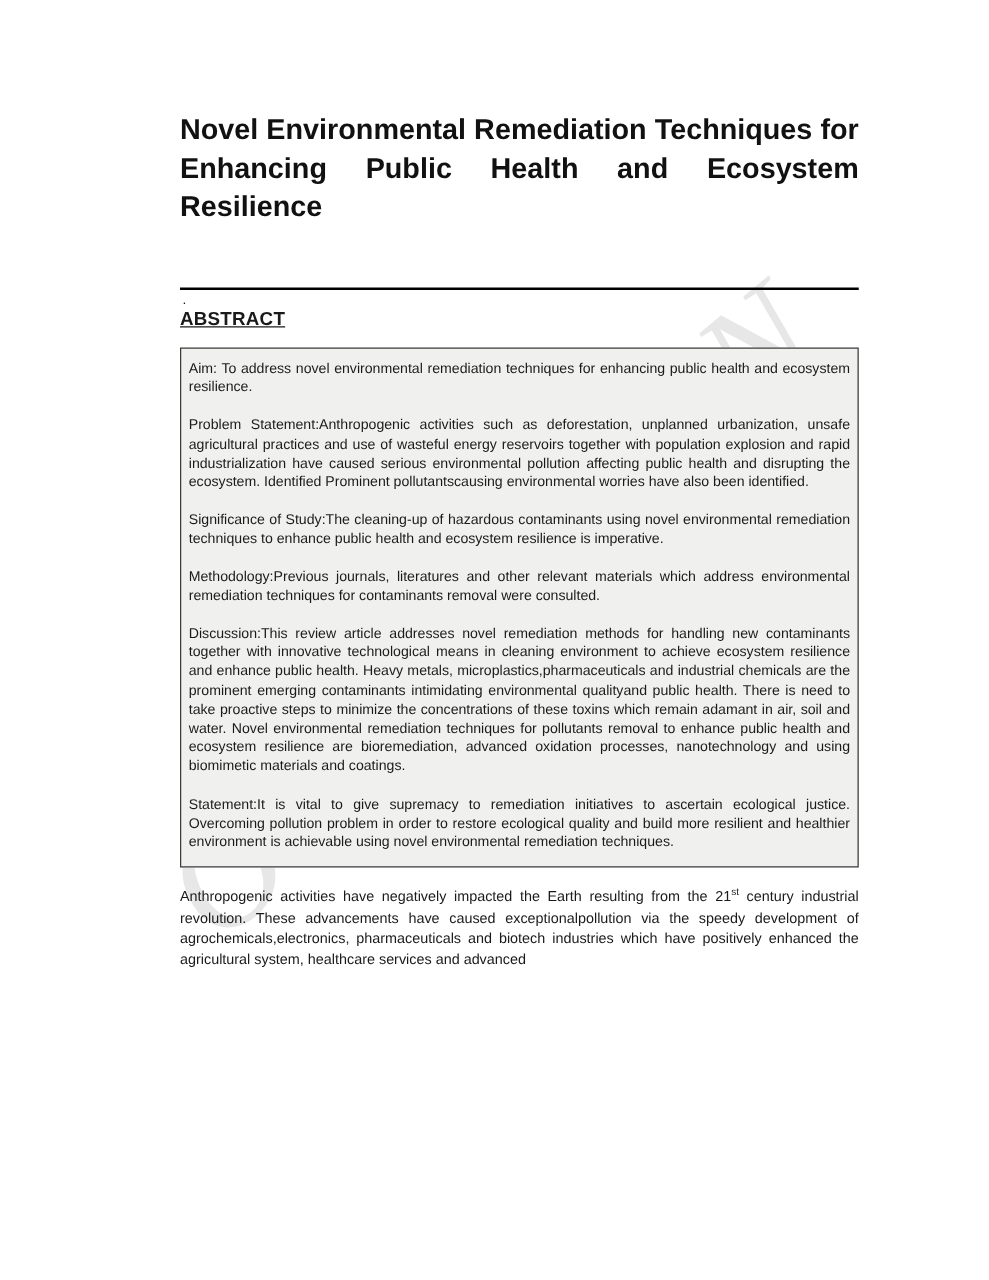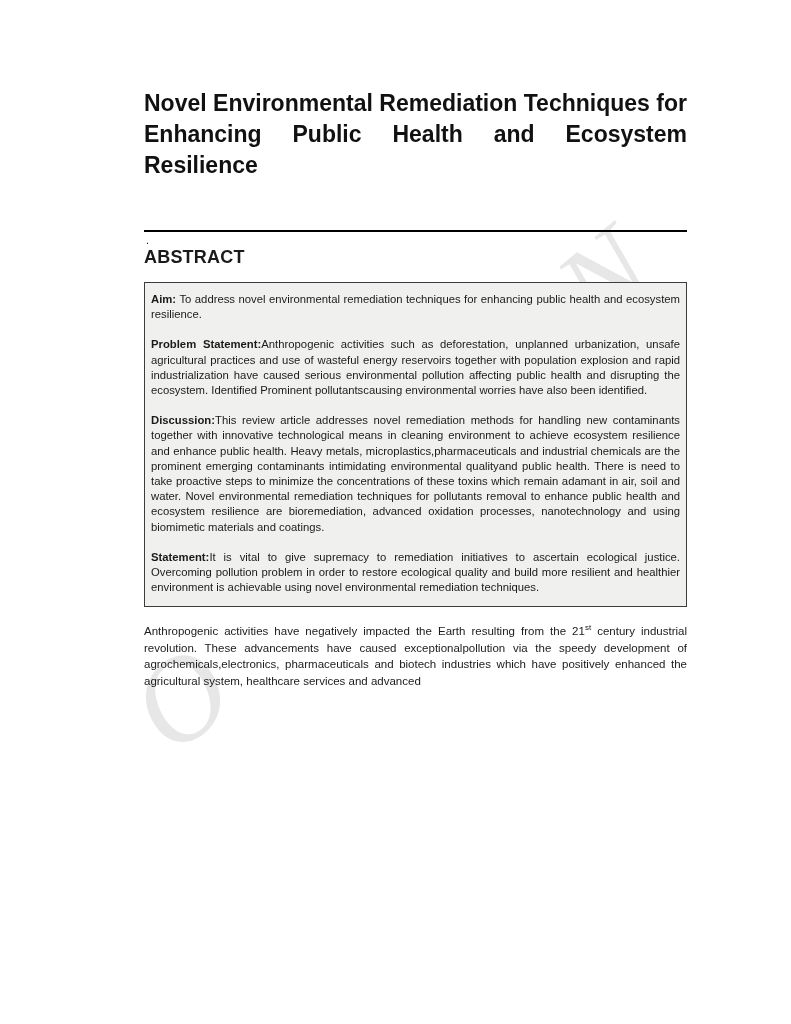--- a/index.html
+++ b/index.html
@@ -49,41 +49,42 @@
     background: #000000;
     margin: 49px 0 0 0;
   }
   .abstract-dot {
     font-size: 11px;
     line-height: 10px;
     margin: 3px 0 0 2px;
   }
   .abstract-heading {
     margin: 2px 0 0 0;
-    font-size: 18px;
+    font-size: 15px;
     font-weight: bold;
     letter-spacing: 0.2px;
+    text-decoration: underline;
   }
   .abstract-box {
     margin-top: 14px;
     border: 1px solid #3c3c3c;
     background: #f0f0ef;
     padding: 9px 6px 11px 6px;
     font-size: 11.3px;
     line-height: 15.2px;
     text-align: justify;
   }
   .abstract-box p {
     margin: 0 0 15px 0;
   }
   .abstract-box p:last-child {
     margin-bottom: 0;
   }
   .abs-label {
-    font-weight: bold;
+    font-weight: normal;
   }
   .keywords {
     margin: 16px 0 0 0;
     font-size: 11.5px;
     line-height: 16px;
     font-style: italic;
     text-align: justify;
   }
   .section-heading {
     margin: 22px 0 0 0;
@@ -120,20 +121,26 @@
     <h2 class="abstract-heading">ABSTRACT</h2>
 
     <div class="abstract-box">
       <p>
         <span class="abs-label">Aim:</span><span> To address novel environmental remediation techniques for enhancing public health and ecosystem resilience.</span>
       </p>
       <p>
         <span class="abs-label">Problem Statement:</span><span>Anthropogenic activities such as deforestation, unplanned urbanization, unsafe agricultural practices and use of wasteful energy reservoirs together with population explosion and rapid industrialization have caused serious environmental pollution affecting public health and disrupting the ecosystem. Identified Prominent pollutantscausing environmental worries have also been identified.</span>
       </p>
       <p>
+        <span class="abs-label">Significance of Study:</span><span>The cleaning-up of hazardous contaminants using novel environmental remediation techniques to enhance public health and ecosystem resilience is imperative.</span>
+      </p>
+      <p>
+        <span class="abs-label">Methodology:</span><span>Previous journals, literatures and other relevant materials which address environmental remediation techniques for contaminants removal were consulted.</span>
+      </p>
+      <p>
         <span class="abs-label">Discussion:</span><span>This review article addresses novel remediation methods for handling new contaminants together with innovative technological means in cleaning environment to achieve ecosystem resilience and enhance public health. Heavy metals, microplastics,pharmaceuticals and industrial chemicals are the prominent emerging contaminants intimidating environmental qualityand public health. There is need to take proactive steps to minimize the concentrations of these toxins which remain adamant in air, soil and water. Novel environmental remediation techniques for pollutants removal to enhance public health and ecosystem resilience are bioremediation, advanced oxidation processes, nanotechnology and using biomimetic materials and coatings.</span>
       </p>
       <p>
         <span class="abs-label">Statement:</span><span>It is vital to give supremacy to remediation initiatives to ascertain ecological justice. Overcoming pollution problem in order to restore ecological quality and build more resilient and healthier environment is achievable using novel environmental remediation techniques.</span>
       </p>
     </div>
 
 
 
     <p class="intro-paragraph">

